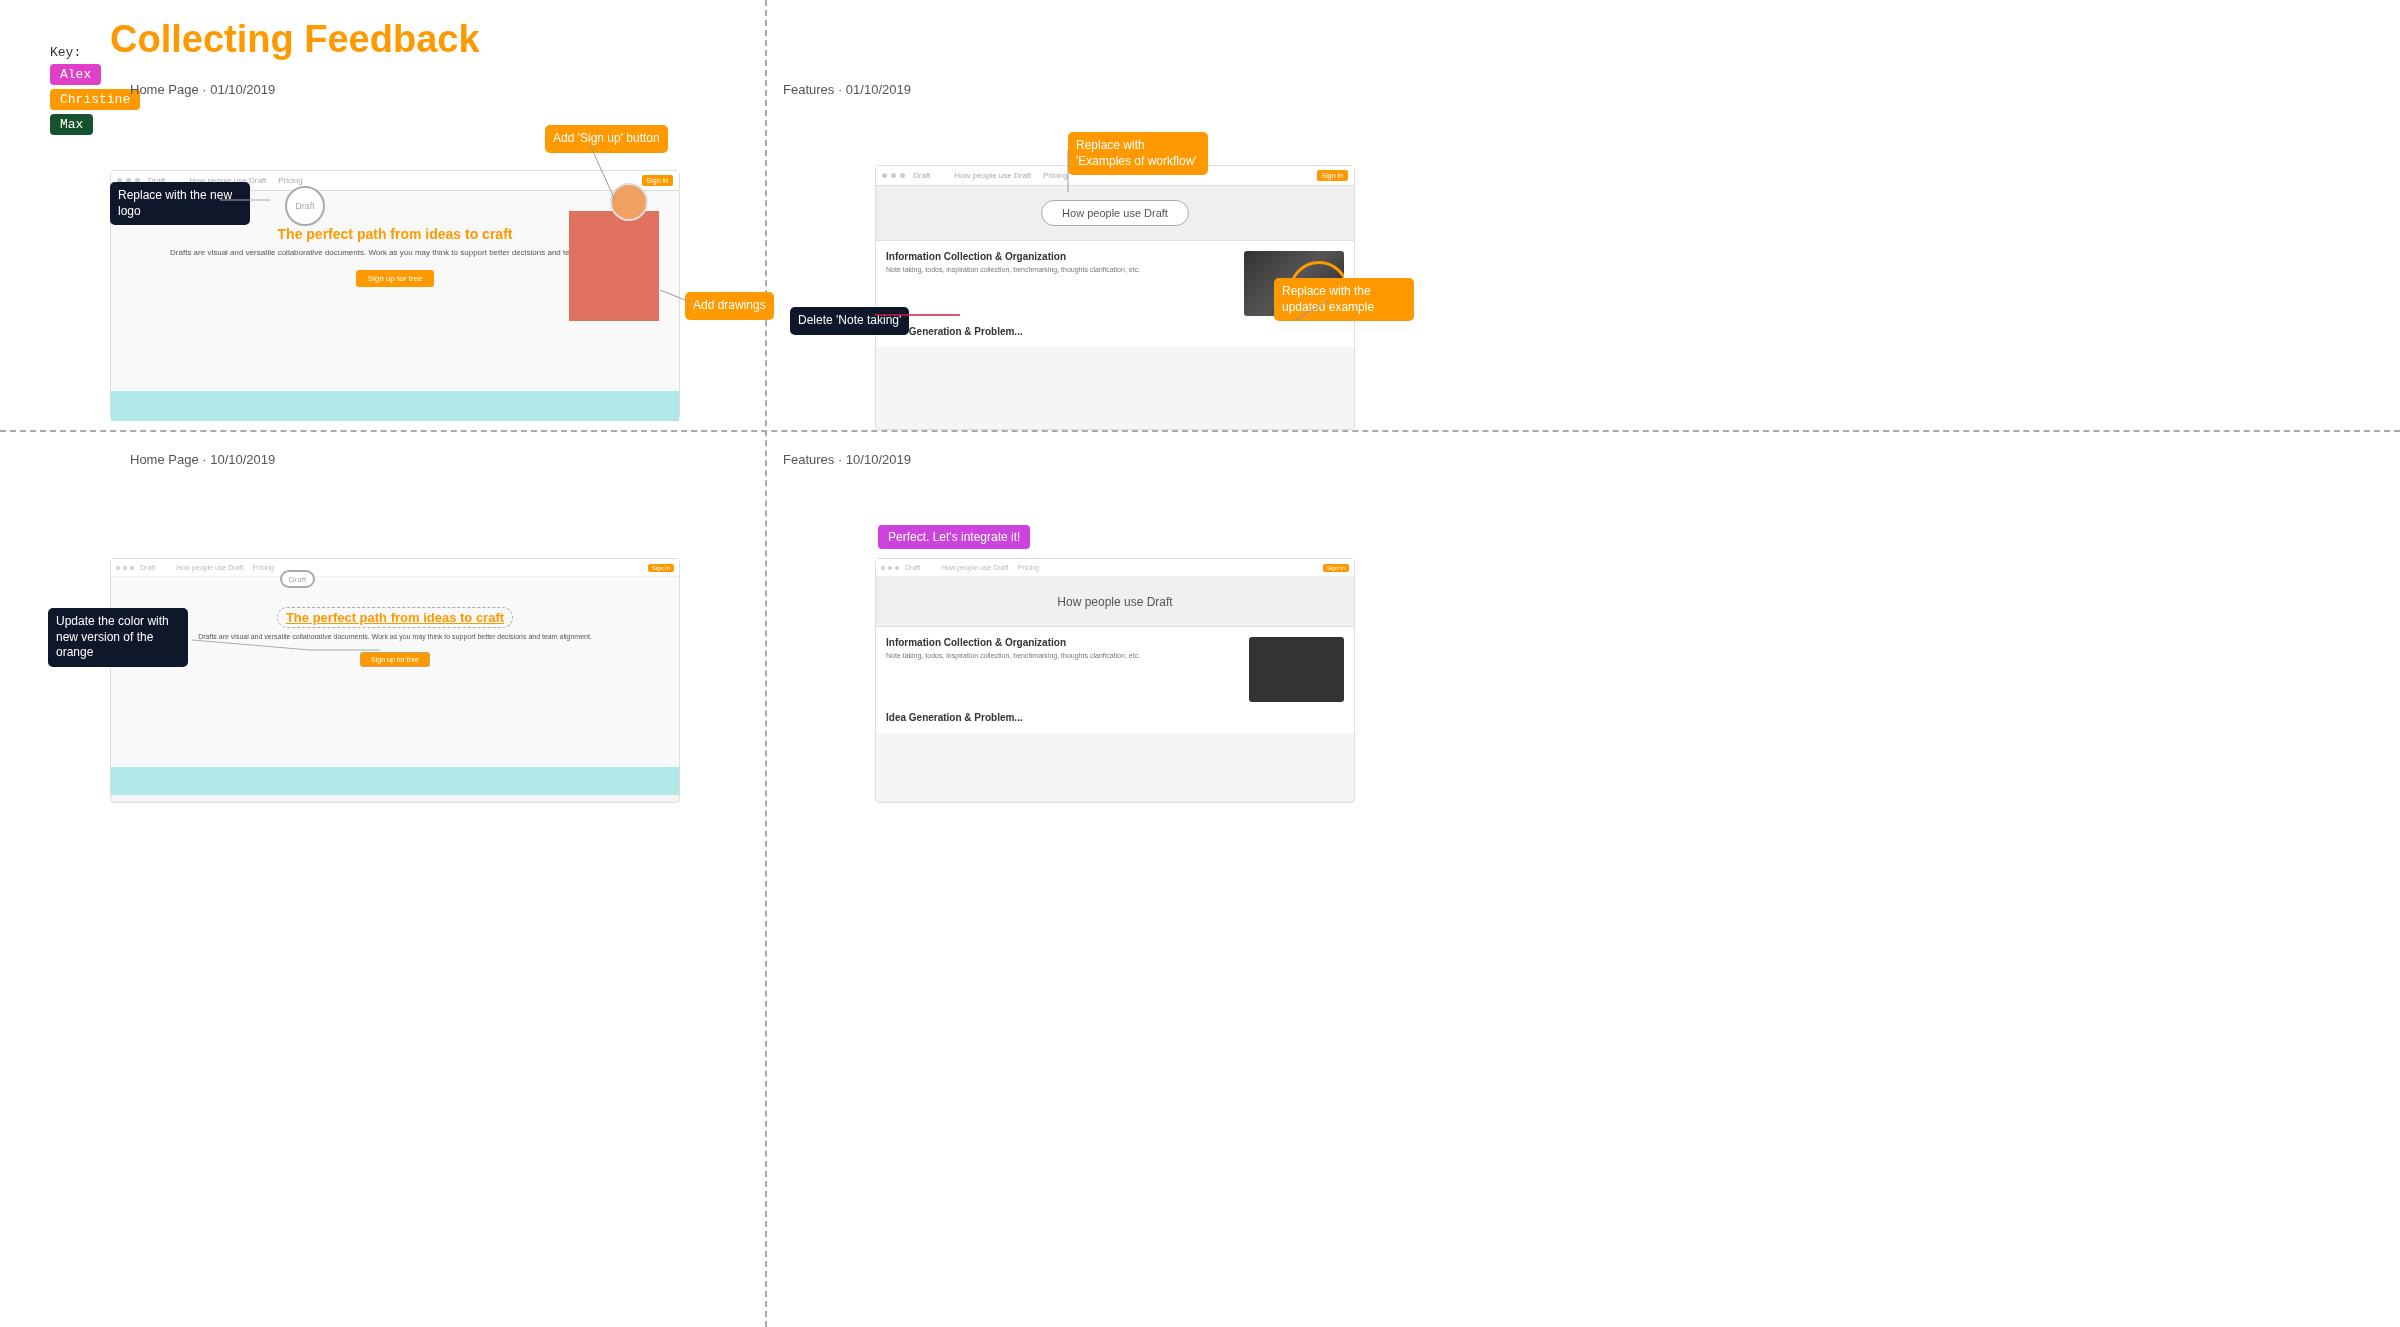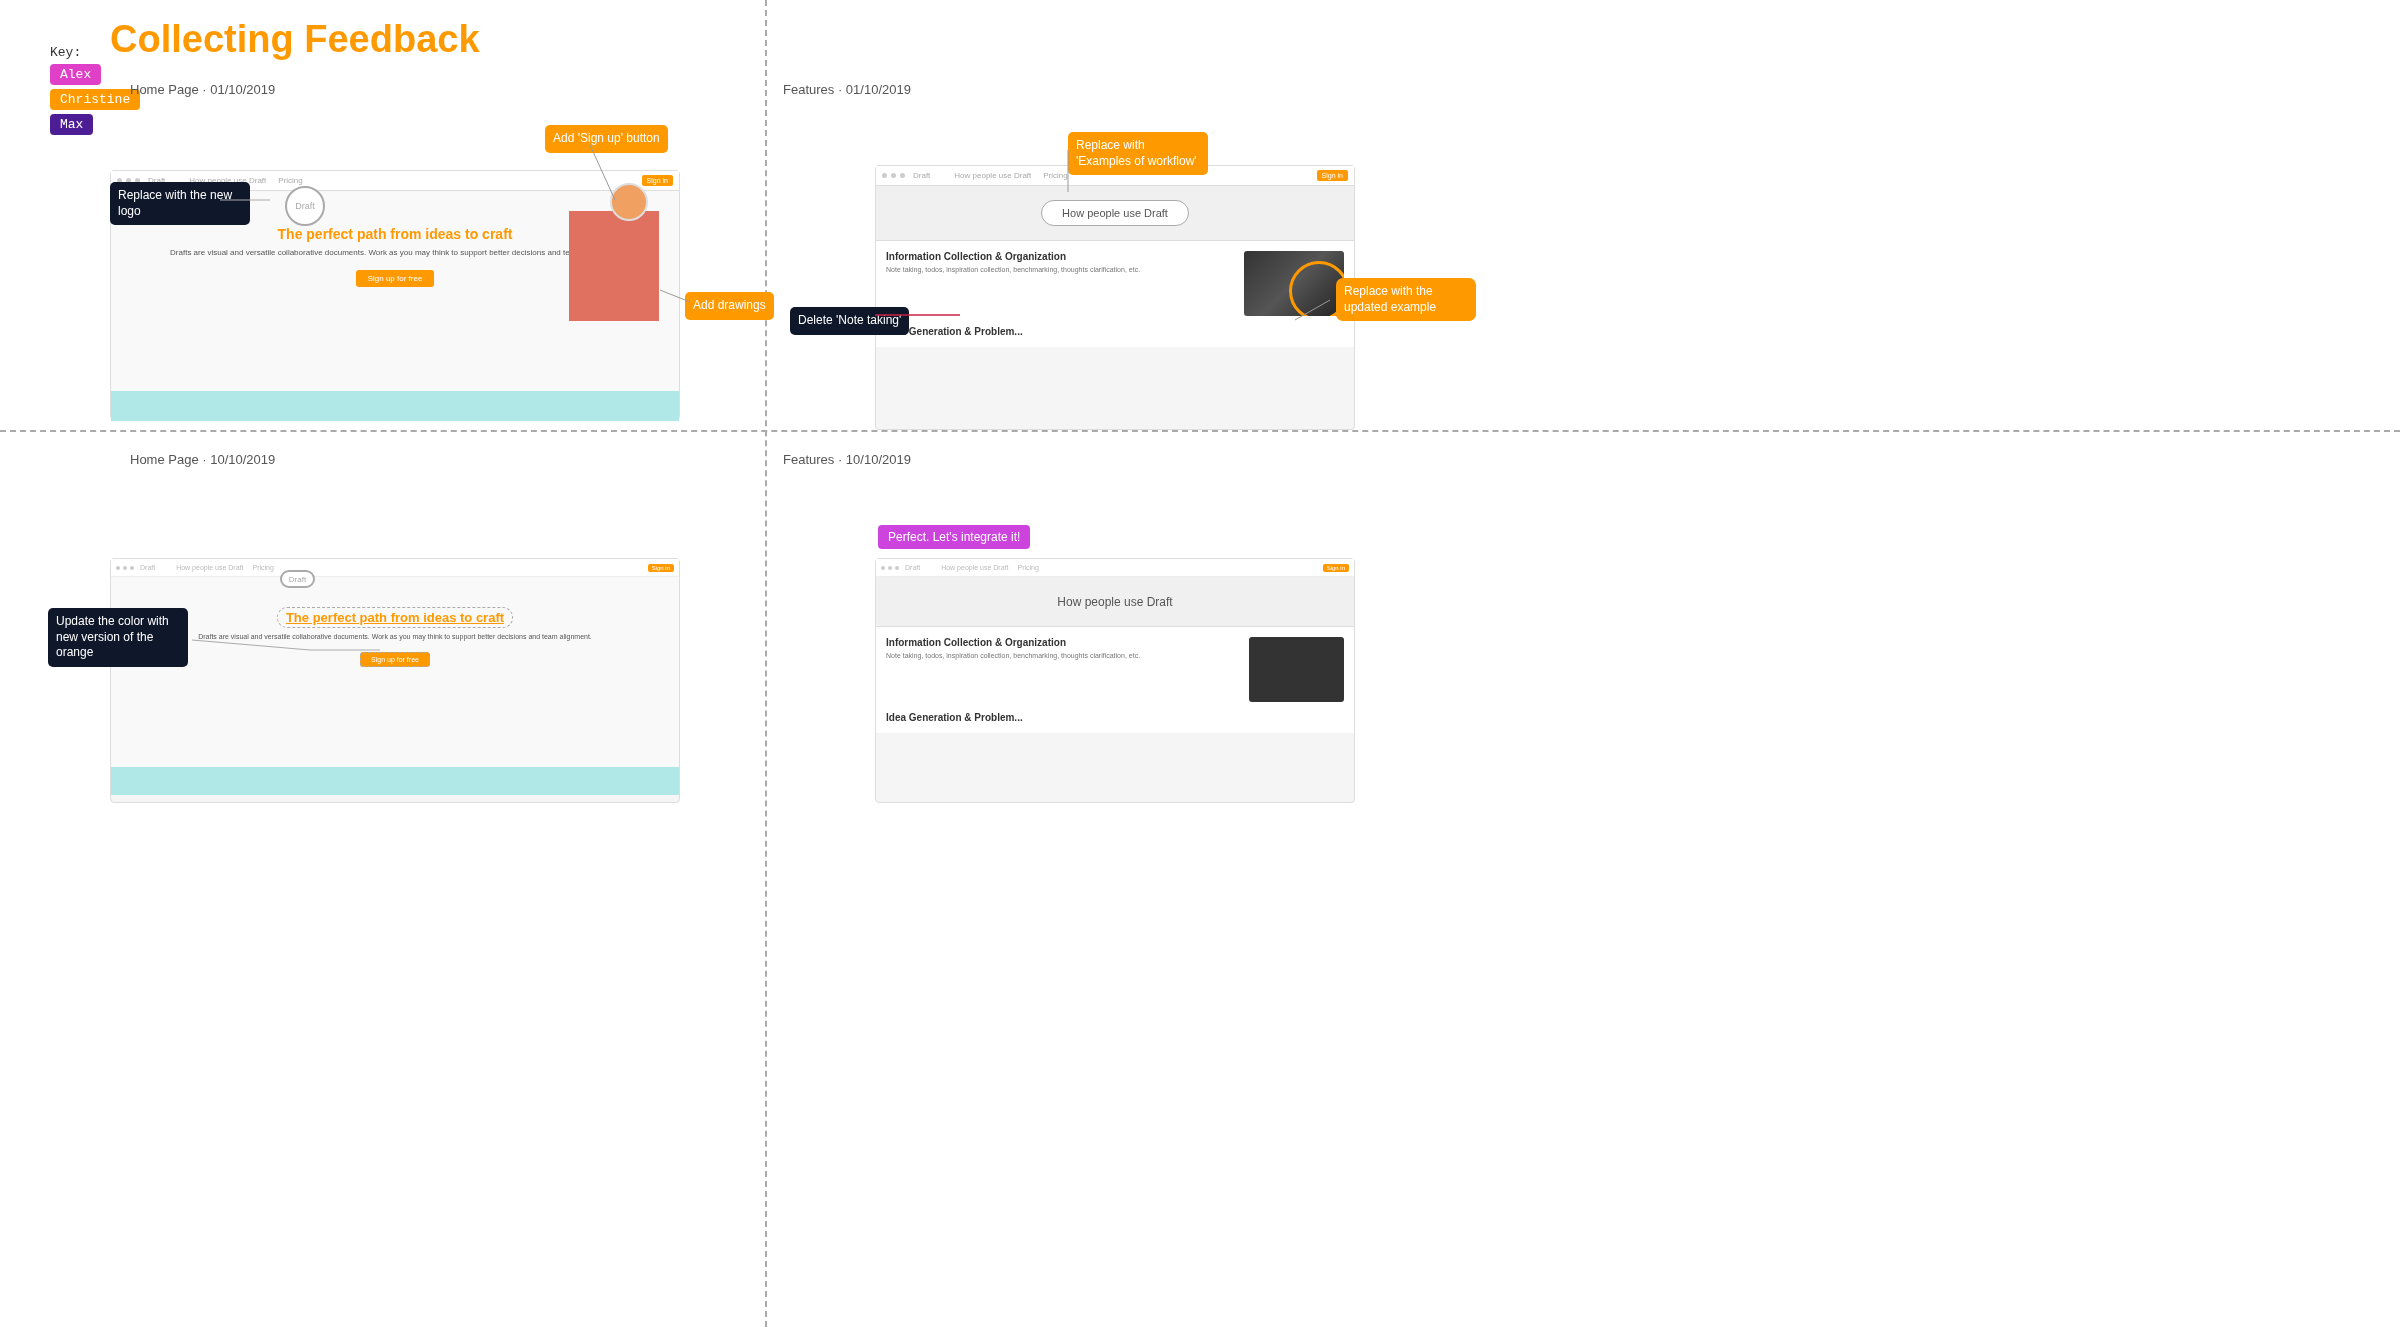--- a/index.html
+++ b/index.html
@@ -39,21 +39,21 @@
       padding: 3px 10px;
       border-radius: 4px;
       font-size: 13px;
       color: #fff;
       margin-bottom: 4px;
       display: block;
       width: fit-content;
     }
     .key-alex { background: #e040c8; }
     .key-christine { background: #f90; }
-    .key-max { background: #4c1d95; }
+    .key-max { background: #14532d; }
 
     
     .vertical-divider {
       position: absolute;
       top: 0;
       left: 765px;
       width: 2px;
       height: 100%;
       border-left: 2px dashed #aaa;
     }
@@ -371,21 +371,21 @@
       </div>
     </div>
     <div style="font-size:10px; font-weight:bold; color:#333;">Idea Generation &amp; Problem...</div>
   </div>
 </div>
 
 <div class="annotation annotation-orange" style="top:120px; left:1068px;margin-top:12px;">Replace with 'Examples of workflow'</div>
 
 <div class="annotation annotation-pink" style="top:307px; left:790px;">Delete 'Note taking'</div>
 
-<div class="annotation annotation-orange" style="top:278px; left:1336px;border-radius:7px;">Replace with the updated example</div>
+<div class="annotation annotation-orange" style="top:278px; left:1274px;">Replace with the updated example</div>
 
 <div class="browser-mockup" style="position:absolute; top:558px; left:110px; width:570px; height:245px;">
   <div class="small-browser-bar">
     <div class="small-dot"></div>
     <div class="small-dot"></div>
     <div class="small-dot"></div>
     <span class="small-nav-text">Draft</span>
     <span class="small-nav-text" style="margin-left:18px;">How people use Draft</span>
     <span class="small-nav-text" style="margin-left:6px;">Pricing</span>
     <div class="small-sign-btn">Sign in</div>

